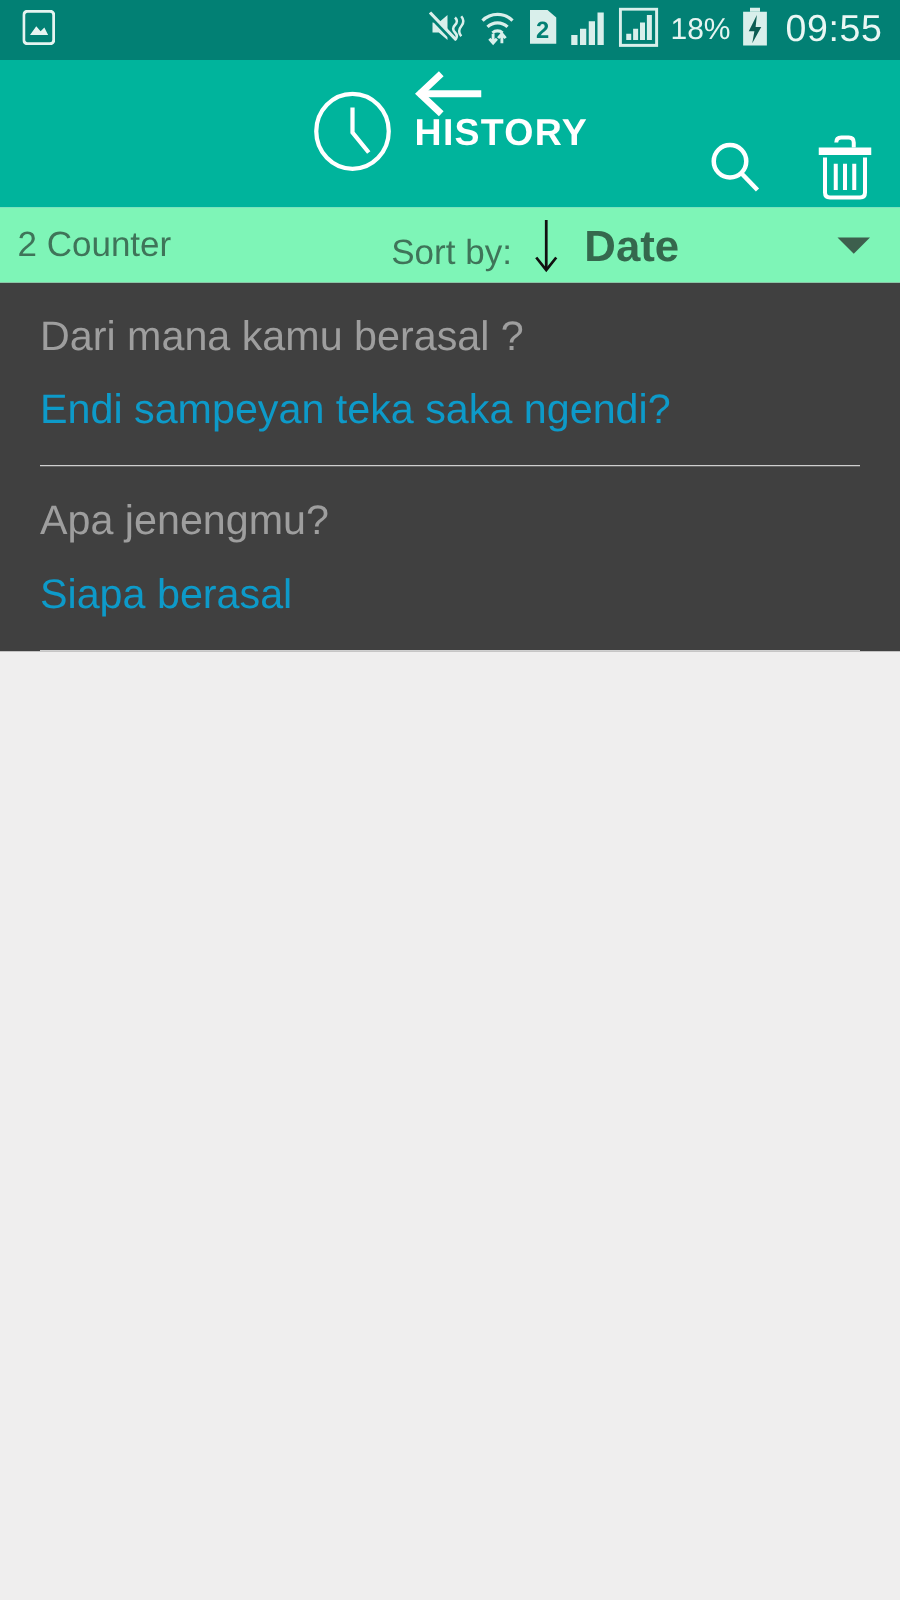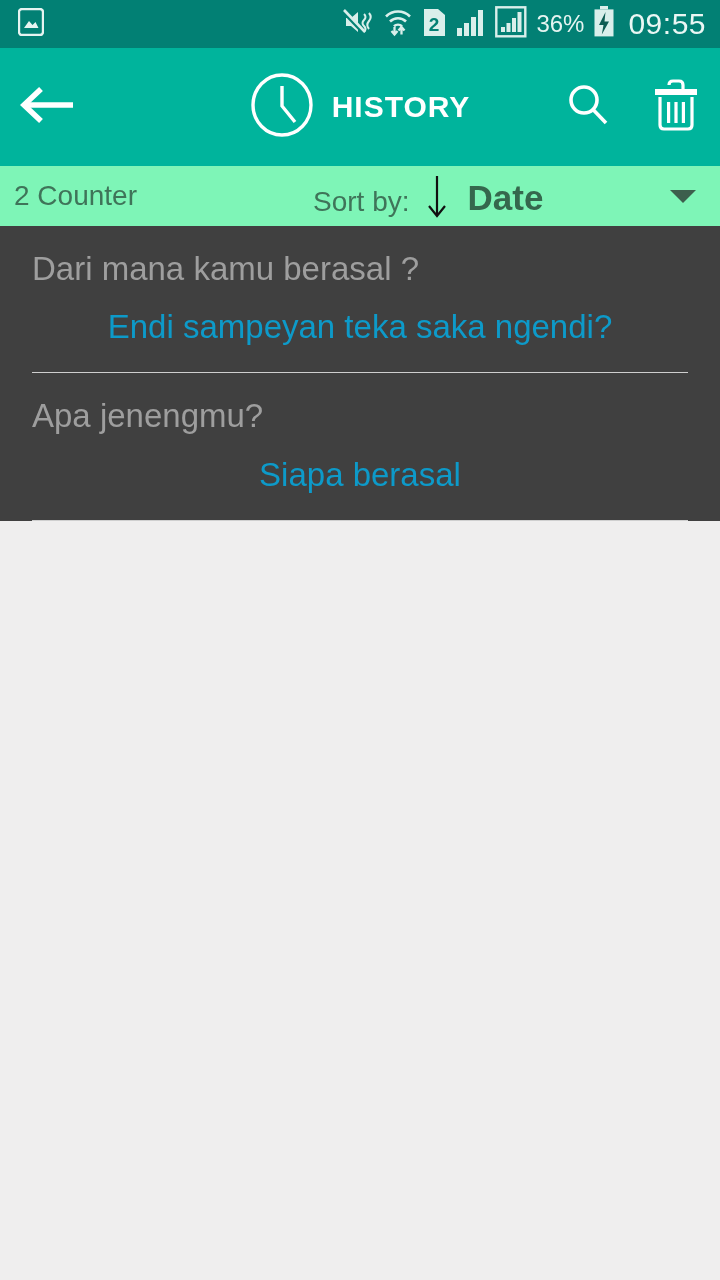--- a/index.html
+++ b/index.html
@@ -44,20 +44,21 @@
   }
 
   
   .appbar {
     height: 118px;
     width: 100%;
     background: #00b49c;
     display: flex;
     align-items: center;
     position: relative;
+    flex-direction: column;
   }
   .appbar-back {
     width: 96px;
     height: 100%;
     display: flex;
     align-items: center;
     justify-content: center;
   }
   .appbar-center {
     position: absolute;
@@ -156,21 +157,20 @@
     font-family: "Liberation Sans", sans-serif;
     white-space: nowrap;
   }
   .item-answer {
     font-size: 33px;
     color: #0d9ac9;
     line-height: 1.28;
     margin-top: 16px;
     font-family: "Liberation Sans", sans-serif;
     white-space: nowrap;
-    text-align: center;
   }
   .divider {
     height: 1px;
     background: #cfcfcf;
     margin: 24px 0 0 0;
   }
   .item-inner { padding-bottom: 0; }
 </style>
 </head>
 <body>
@@ -219,21 +219,21 @@
     </span>
     <span class="sb-icon">
       <svg width="32" height="32" viewBox="0 0 32 32">
         <rect x="1.3" y="1.3" width="29" height="29" fill="none" stroke="#d9efeb" stroke-width="2.4"></rect>
         <rect x="6" y="21" width="4" height="5" fill="#d9efeb"></rect>
         <rect x="11.5" y="17" width="4" height="9" fill="#d9efeb"></rect>
         <rect x="17" y="12" width="4" height="14" fill="#d9efeb"></rect>
         <rect x="22.5" y="6" width="4" height="20" fill="#d9efeb"></rect>
       </svg>
     </span>
-    <span class="sb-text">36%</span>
+    <span class="sb-text">18%</span>
     <span class="sb-icon">
       <svg width="22" height="32" viewBox="0 0 22 32">
         <rect x="7" y="0" width="8" height="3.4" fill="#d9efeb"></rect>
         <rect x="1.5" y="3.4" width="19" height="27" fill="#d9efeb"></rect>
         <path d="M12.5 6 L6 19 L10.5 19 L8.8 28.5 L16 15.5 L11.5 15.5 Z" fill="#0d5c53"></path>
       </svg>
     </span>
     <span class="sb-clock">09:55</span>
   </div>
 </div>

